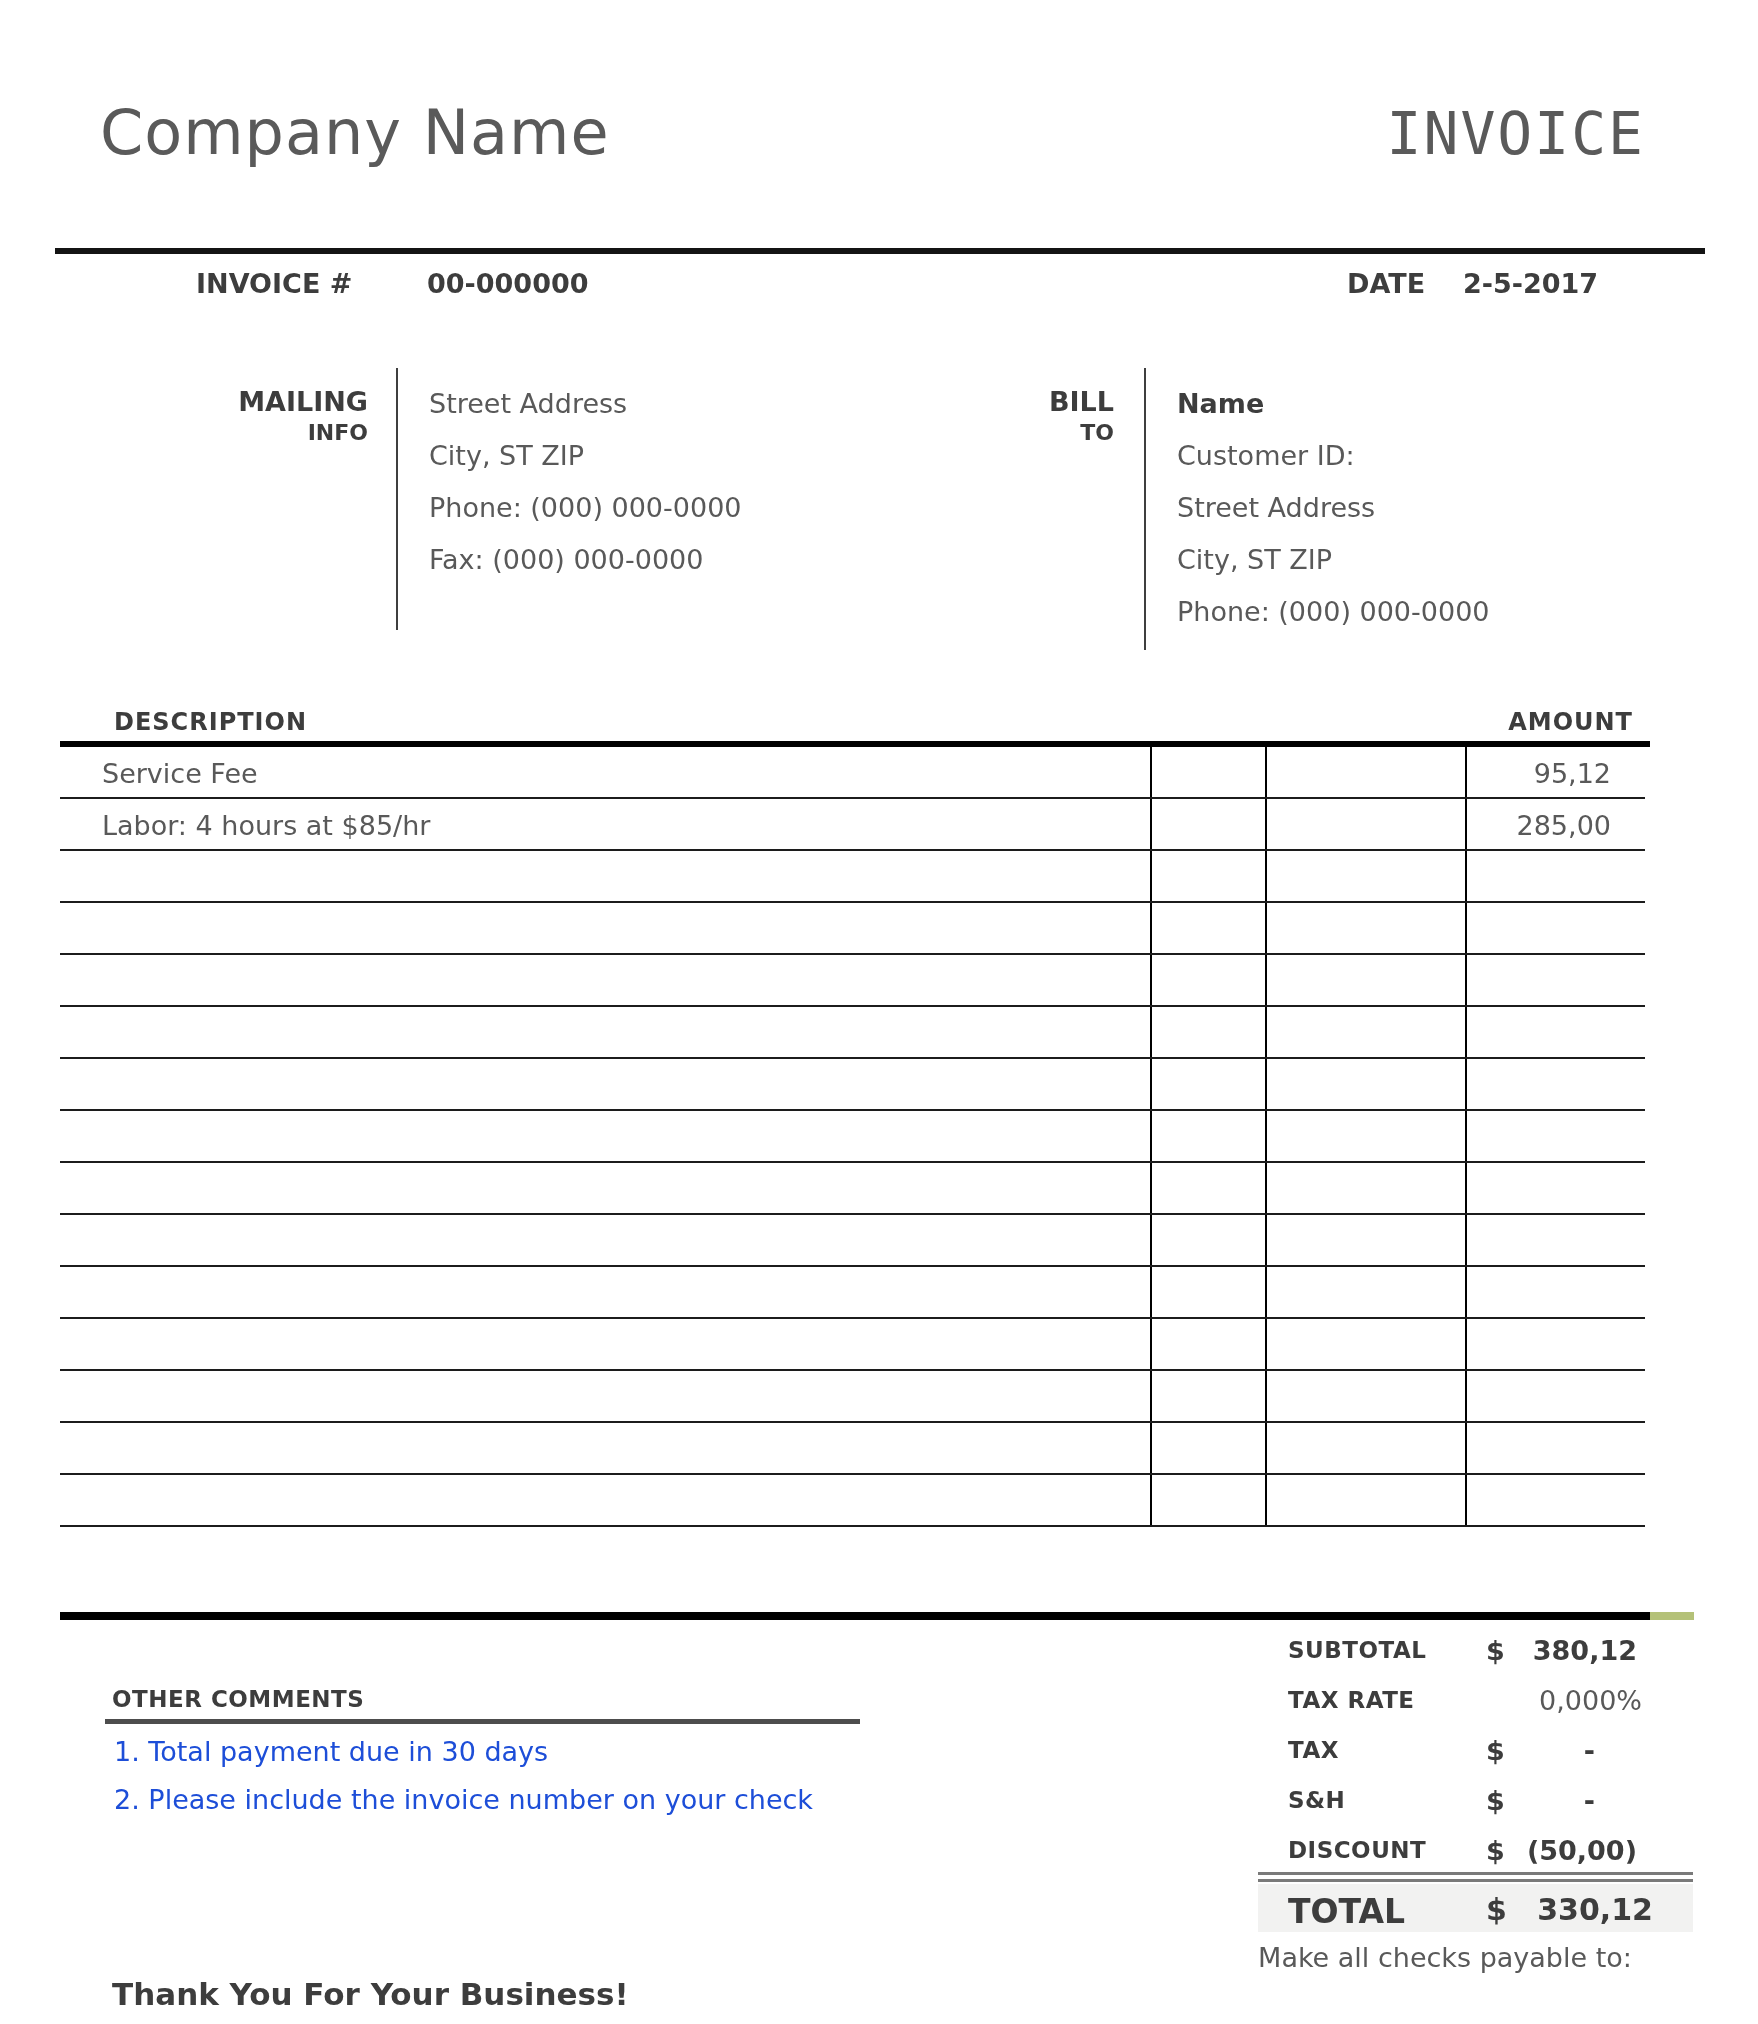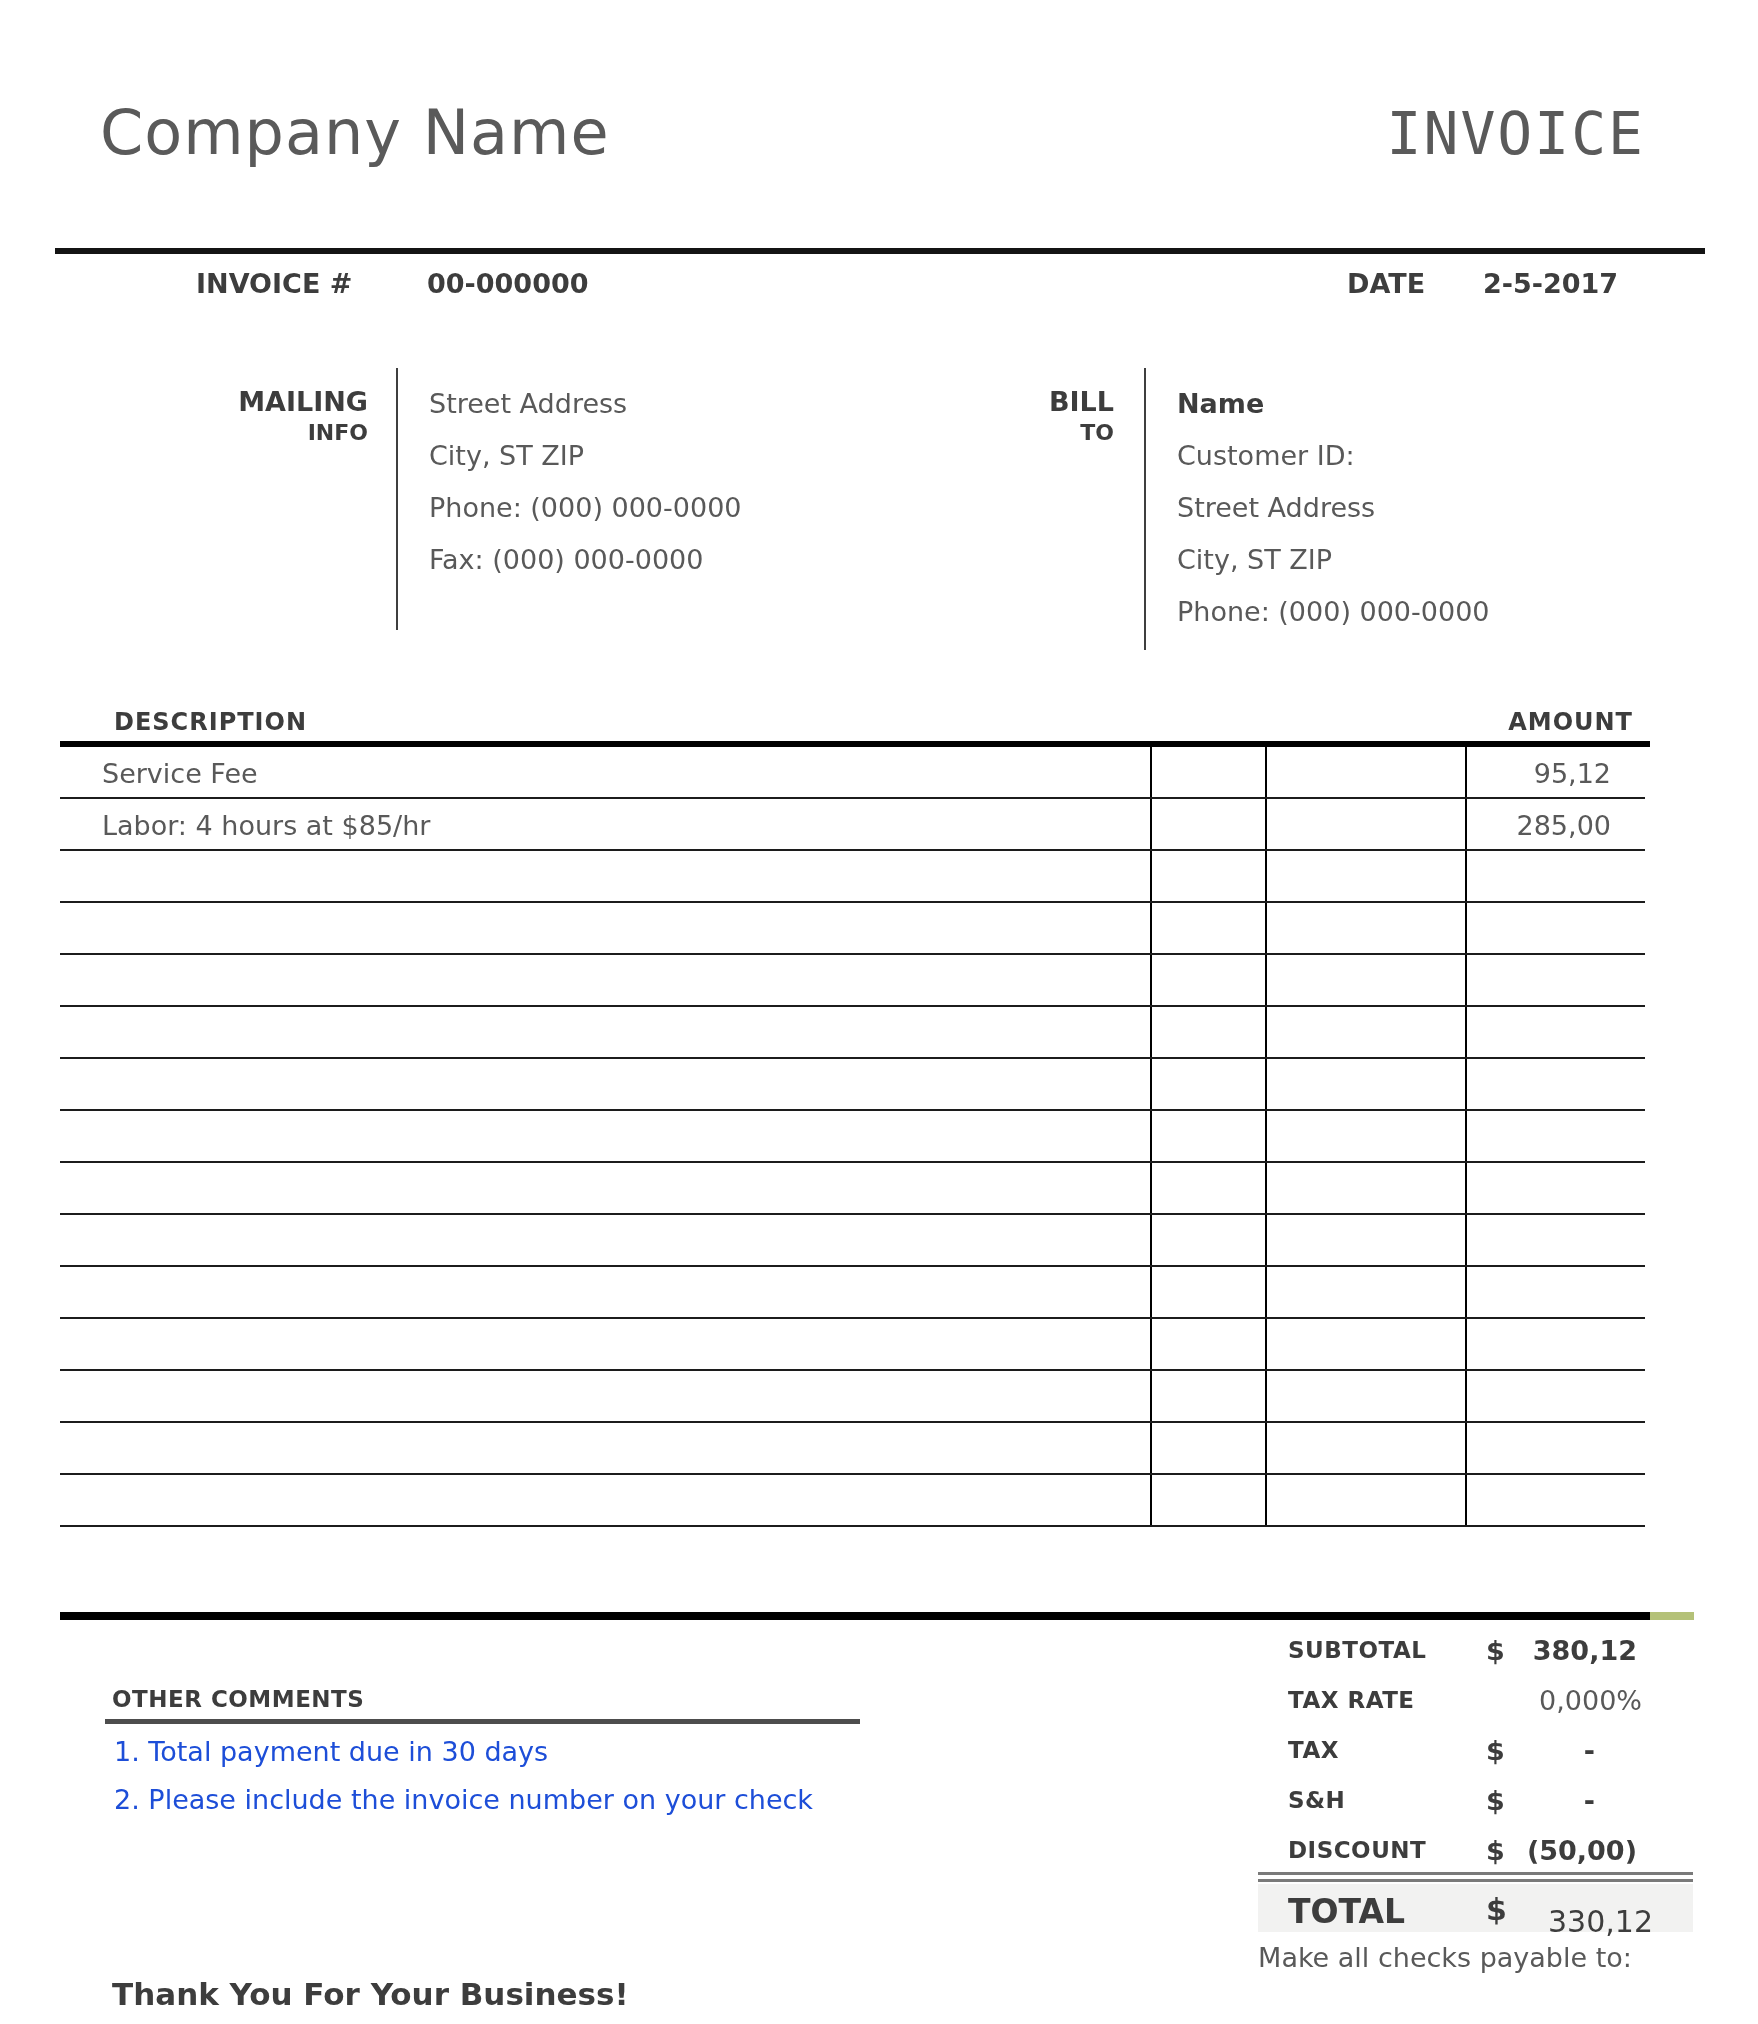--- a/index.html
+++ b/index.html
@@ -14,21 +14,21 @@
   .company-title { left:100px; top:96px; font-size:62px; color:#5a5a5a; letter-spacing:1px; }
   .invoice-title { left:1145px; top:100px; width:500px; text-align:right;
     font-family:"DejaVu Sans Mono", monospace; font-size:58px; color:#5a5a5a; letter-spacing:2px; }
   .top-rule { left:55px; top:248px; width:1650px; height:6px; background:#141414; }
 
   
   .meta { font-size:27px; font-weight:bold; color:#3d3d3d; }
   .inv-label { left:196px; top:268px; }
   .inv-value { left:427px; top:268px; }
   .date-label { left:1347px; top:268px; }
-  .date-value { left:1463px; top:268px;margin-left:20px; }
+  .date-value { left:1463px; top:268px; }
 
   
   .blk-label { text-align:right; font-weight:bold; color:#3d3d3d; line-height:1.3; }
   .blk-label .l1 { font-size:27px; display:block; }
   .blk-label .l2 { font-size:22px; display:block; }
   .mailing-label { left:150px; top:384px; width:218px; }
   .billto-label  { left:990px; top:384px; width:124px; }
   .vline { width:2px; background:#3f3f3f; }
   .mailing-line { left:396px; top:368px; height:262px; }
   .billto-line  { left:1144px; top:368px; height:282px; }
@@ -60,21 +60,21 @@
             color:#3d3d3d; letter-spacing:0.5px; }
   .totcur { position:absolute; left:228px; top:9px; font-size:27px; font-weight:bold; color:#3d3d3d; }
   .totval { position:absolute; right:56px; top:9px; font-size:27px; font-weight:bold; color:#3d3d3d; }
   .totval.reg { font-weight:normal; color:#595959; right:51px; }
   .totval.dashval { right:98px; }
   .dbl-rule { left:1258px; top:1872px; width:435px; height:4px;
               border-top:3px solid #7a7a7a; border-bottom:3px solid #7a7a7a; }
   .total-box { left:1258px; top:1884px; width:435px; height:48px; background:#f2f2f1; }
   .total-box .lab { position:absolute; left:30px; top:8px; font-size:33px; font-weight:bold; color:#3d3d3d; }
   .total-box .cur { position:absolute; left:228px; top:8px; font-size:30px; font-weight:bold; color:#3d3d3d; }
-  .total-box .val { position:absolute; right:40px; top:20px; font-size:30px; font-weight:normal; color:#3d3d3d; }
+  .total-box .val { position:absolute; right:40px; top:8px; font-size:30px; font-weight:bold; color:#3d3d3d; }
 
   
   .comments-title { left:112px; top:1686px; font-size:23px; font-weight:bold;
                     color:#3d3d3d; letter-spacing:0.5px; }
   .comments-rule { left:105px; top:1719px; width:755px; height:5px; background:#4d4d4d; }
   .comment { left:114px; font-size:27px; color:#1d4ed8; }
   .comment-1 { top:1736px; }
   .comment-2 { top:1784px; }
 
   

